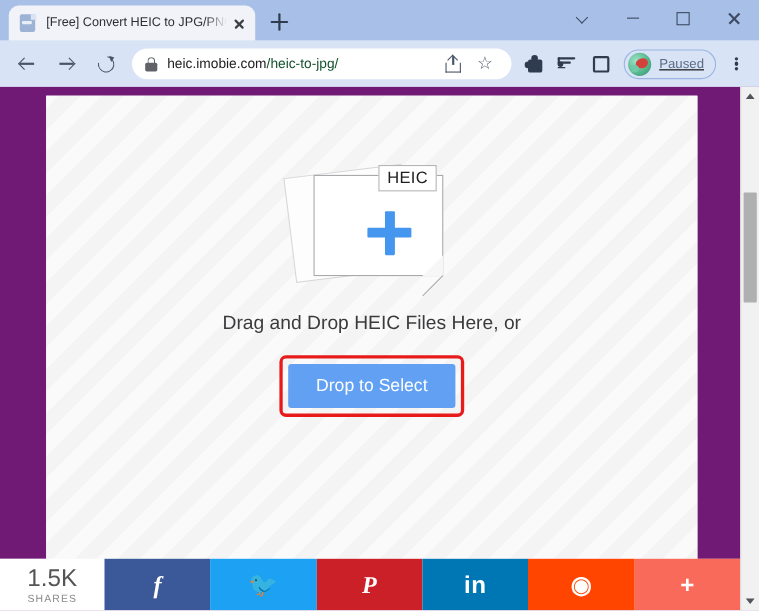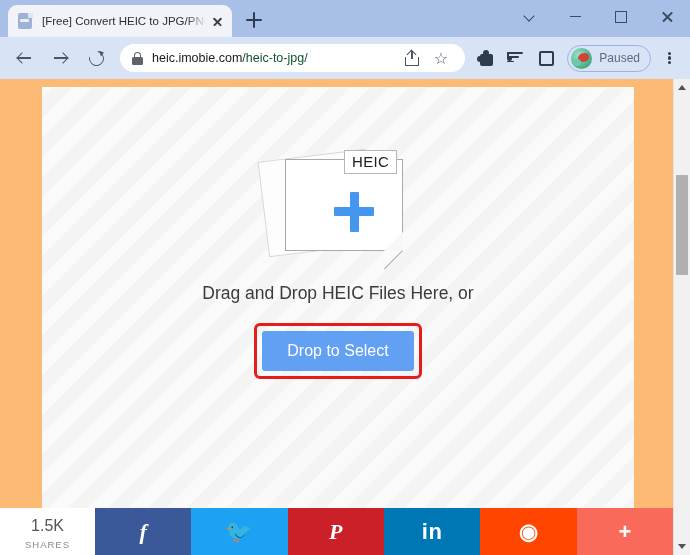--- a/index.html
+++ b/index.html
@@ -373,20 +373,21 @@
 
   .profile-pill {
     height: 27px;
     margin: 0 3px 0 6px;
     border: 1.4px solid #9ab4e0;
     border-radius: 14px;
     display: flex;
     align-items: center;
     padding: 0 10px 0 3px;
     box-sizing: border-box;
+    text-decoration: underline;
   }
   .avatar {
     width: 21px; height: 21px;
     border-radius: 50%;
     background: radial-gradient(circle at 35% 35%, #9fe3c8 0%, #56b88f 55%, #2f8f6a 100%);
     position: relative;
     overflow: hidden;
     flex: 0 0 21px;
   }
   .avatar .blob {
@@ -422,21 +423,21 @@
   }
   .ic-kebab i:nth-child(1) { top: 2.5px; }
   .ic-kebab i:nth-child(2) { top: 7.4px; }
   .ic-kebab i:nth-child(3) { top: 12.3px; }
 
   
   .viewport {
     position: absolute;
     left: 0; top: 79px;
     width: 690px; height: 476px;
-    background: #fdba74;
+    background: #701a75;
     overflow: hidden;
   }
 
   .dropzone {
     position: absolute;
     left: 42px; top: 8px;
     width: 592px; height: 429px;
     background-color: #f7f7f8;
     background-image: repeating-linear-gradient(
       -45deg,
@@ -556,21 +557,21 @@
   .share-count {
     width: 95px;
     display: flex;
     flex-direction: column;
     align-items: center;
     justify-content: center;
     background: #ffffff;
     color: #4a4a4a;
   }
   .share-count .num {
-    font-size: 16px;
+    font-size: 22px;
     line-height: 23px;
     color: #555;
   }
   .share-count .lbl {
     font-size: 9.5px;
     letter-spacing: 1px;
     color: #8a8a8a;
     margin-top: 2px;
   }
   .share-btn {

